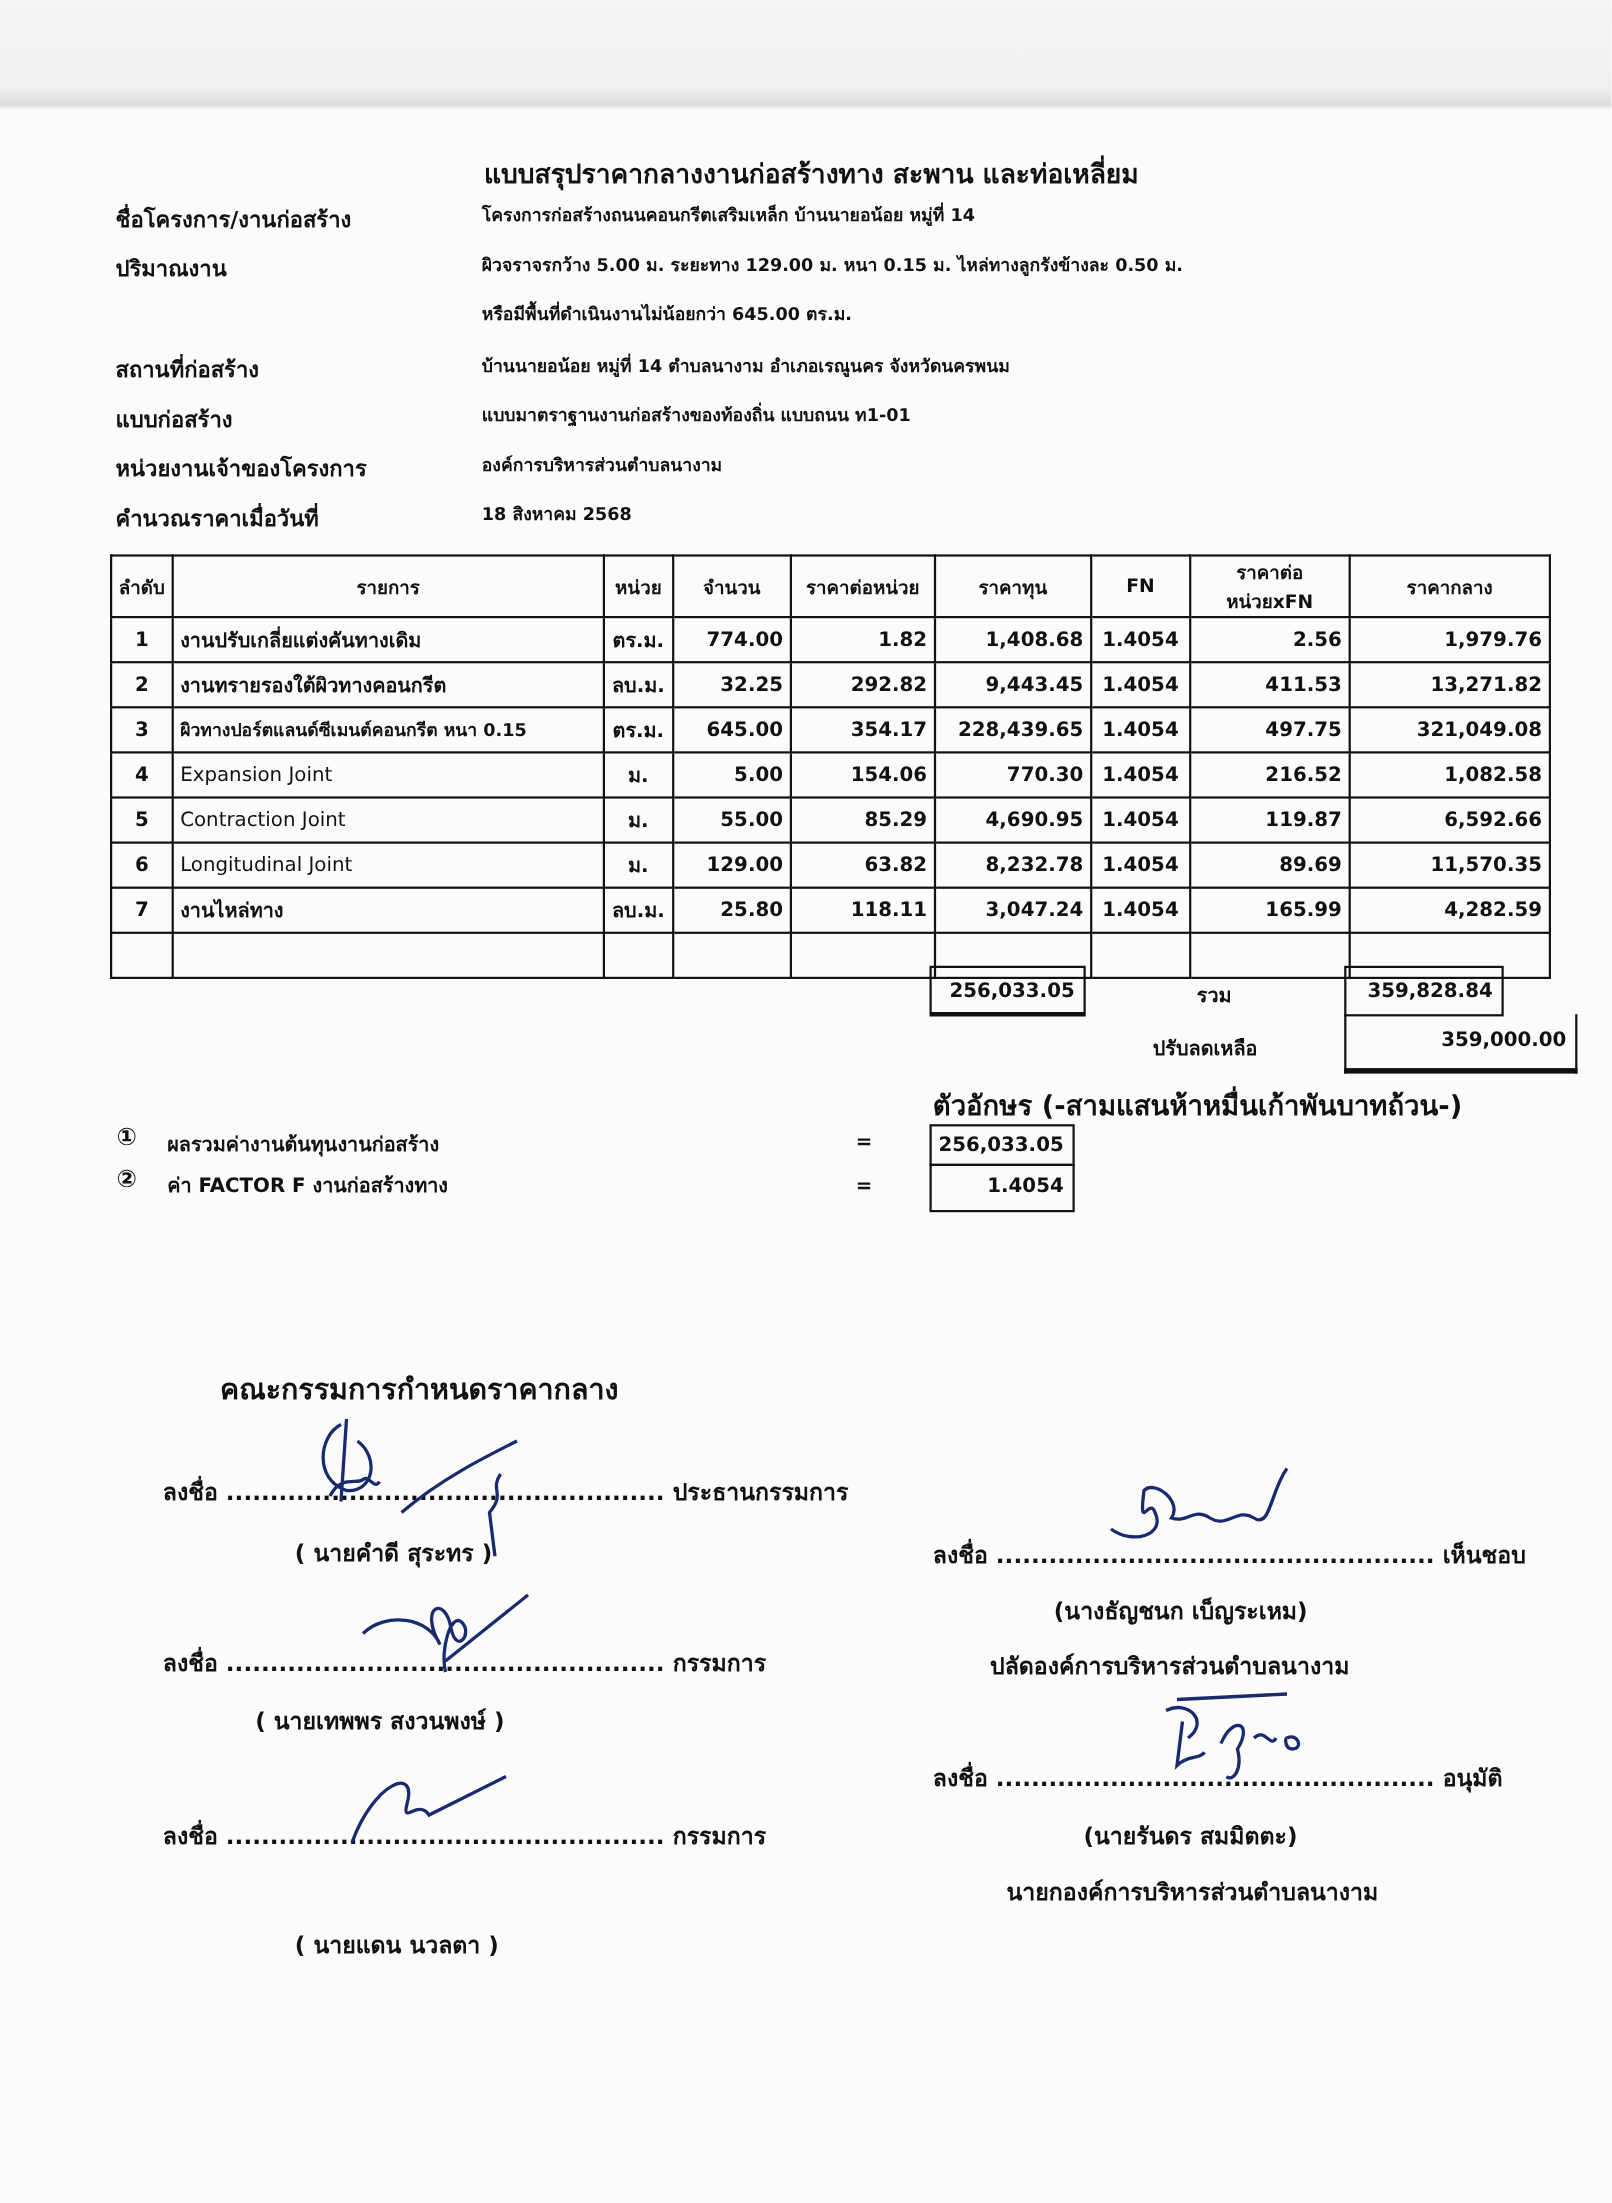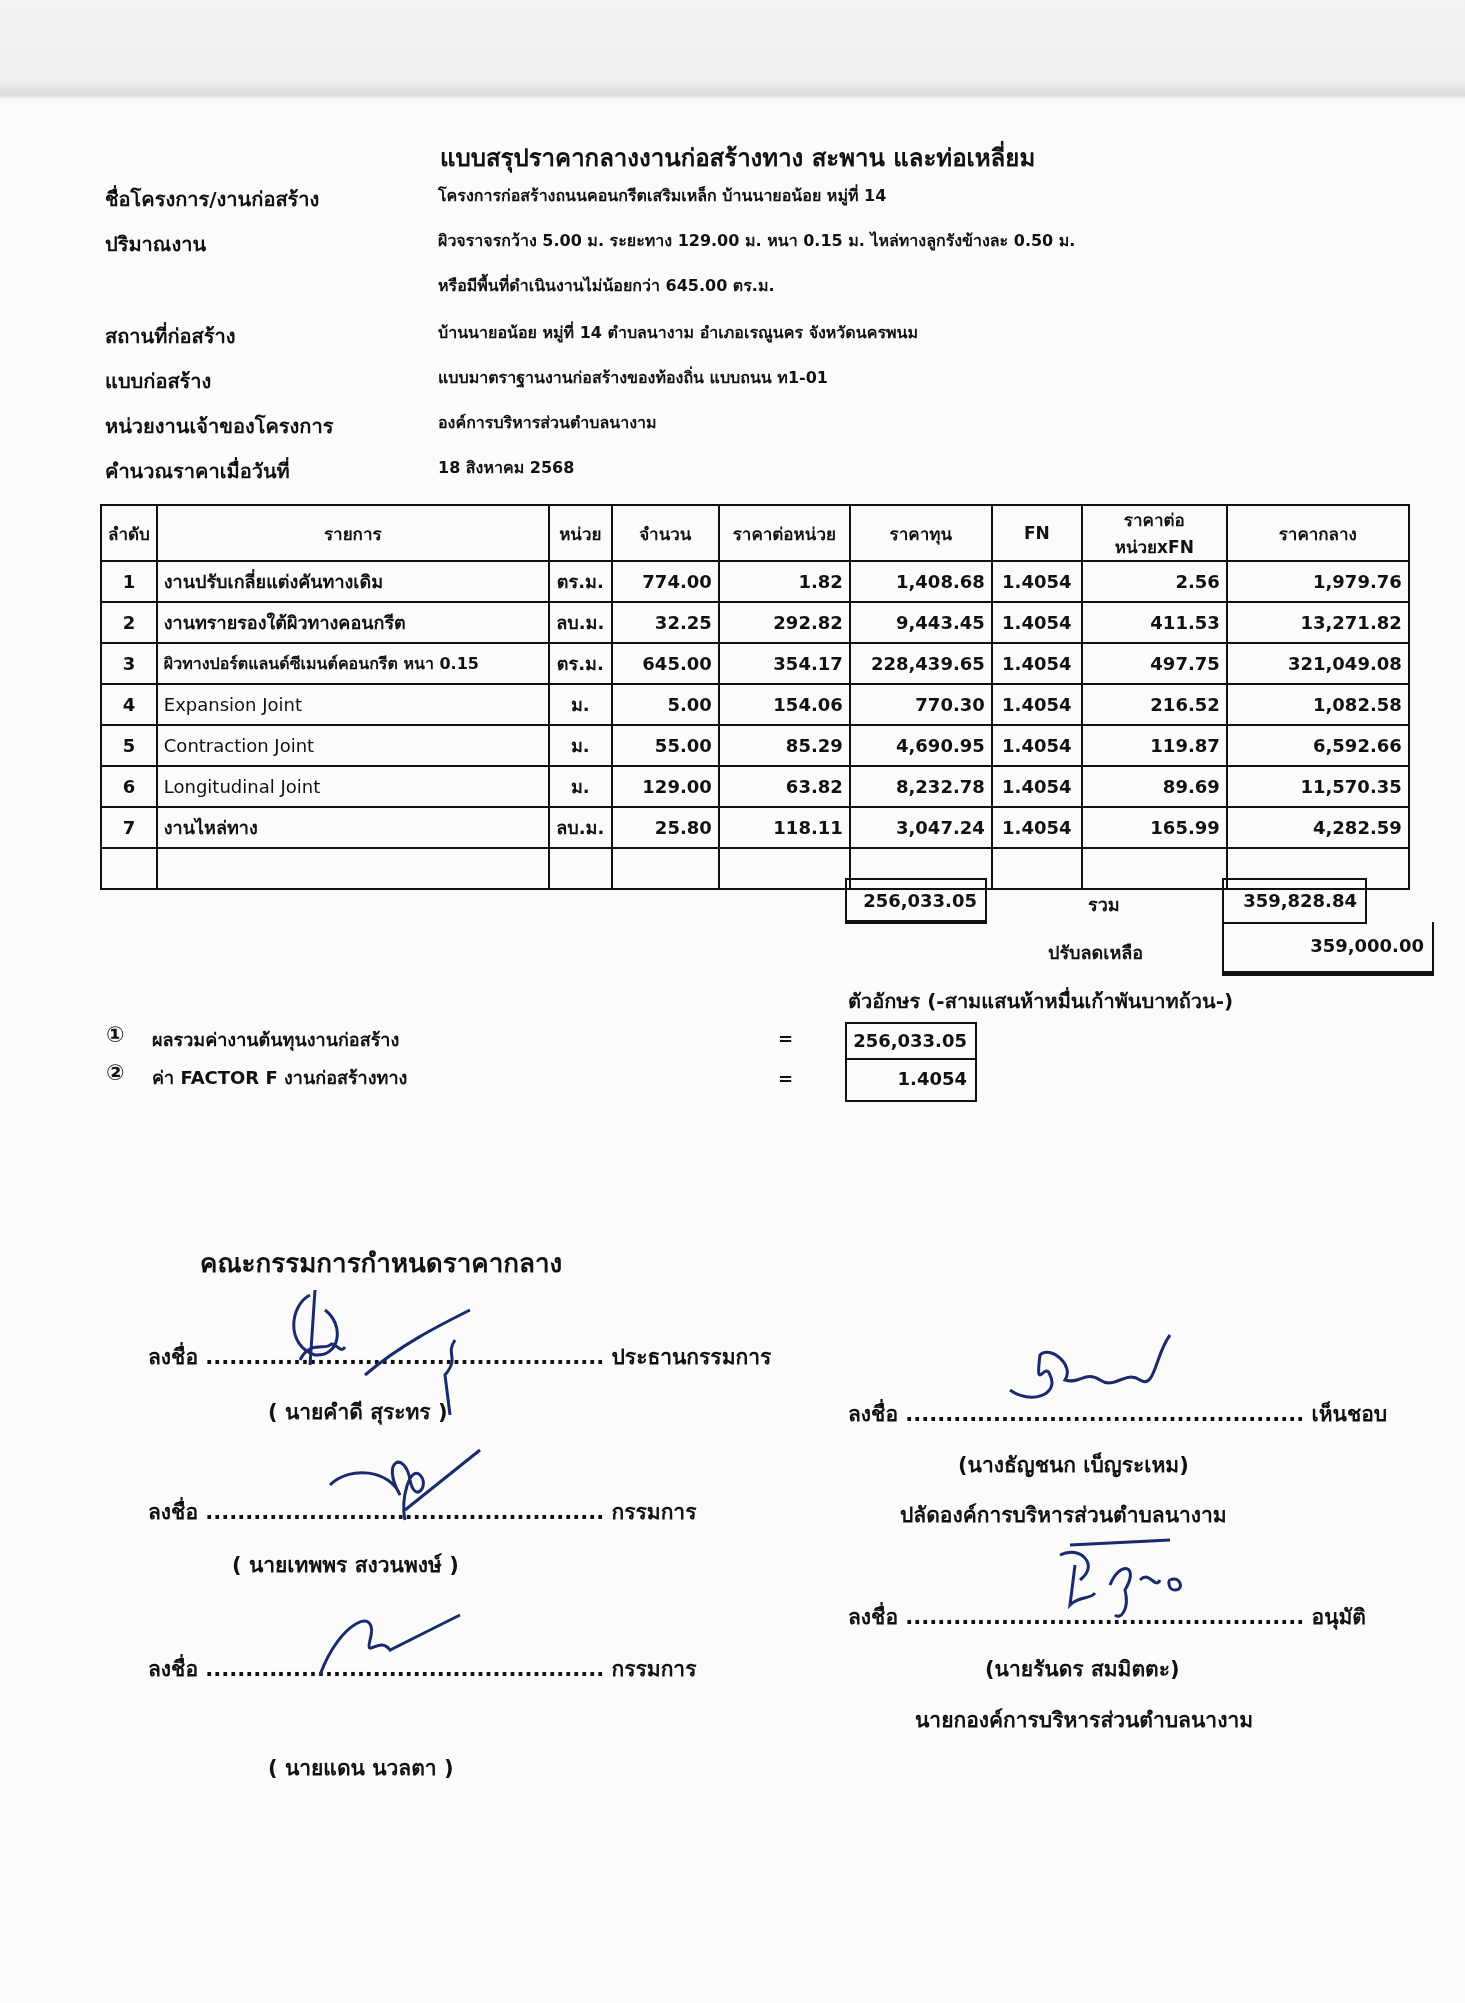--- a/index.html
+++ b/index.html
@@ -155,21 +155,21 @@
         <td></td>
   </tr>
 </tbody>
   </table>
 
 <div class="sumbox" style="left:845px;top:878px;width:142px;height:46px;line-height:42px;border-bottom-width:4px">256,033.05</div>
 <div class="abs b" style="left:1088px;top:890px;font-size:18px">รวม</div>
 <div class="sumbox" style="left:1222px;top:878px;width:145px;height:46px;line-height:42px">359,828.84</div>
 <div class="abs b" style="left:1048px;top:938px;font-size:18px">ปรับลดเหลือ</div>
 <div class="sumbox" style="left:1222px;top:922px;width:212px;height:54px;line-height:48px;border-bottom-width:5px;border-top-width:0">359,000.00</div>
-<div class="abs b" style="left:848px;top:985px;font-size:20px">ตัวอักษร (-สามแสนห้าหมื่นเก้าพันบาทถ้วน-)</div>
+<div class="abs b" style="left:848px;top:985px;font-size:25px">ตัวอักษร (-สามแสนห้าหมื่นเก้าพันบาทถ้วน-)</div>
 
 <div class="abs b" style="left:106px;top:1022px;font-size:22px">①</div>
 <div class="abs b" style="left:152px;top:1025px;font-size:18px">ผลรวมค่างานต้นทุนงานก่อสร้าง</div>
 <div class="abs b" style="left:778px;top:1028px;font-size:18px">=</div>
 <div class="sumbox" style="left:845px;top:1022px;width:132px;height:38px;line-height:34px">256,033.05</div>
 <div class="abs b" style="left:106px;top:1060px;font-size:22px">②</div>
 <div class="abs b" style="left:152px;top:1063px;font-size:18px">ค่า FACTOR    F งานก่อสร้างทาง</div>
 <div class="abs b" style="left:778px;top:1068px;font-size:18px">=</div>
 <div class="sumbox" style="left:845px;top:1058px;width:132px;height:44px;line-height:38px">1.4054</div>
 

